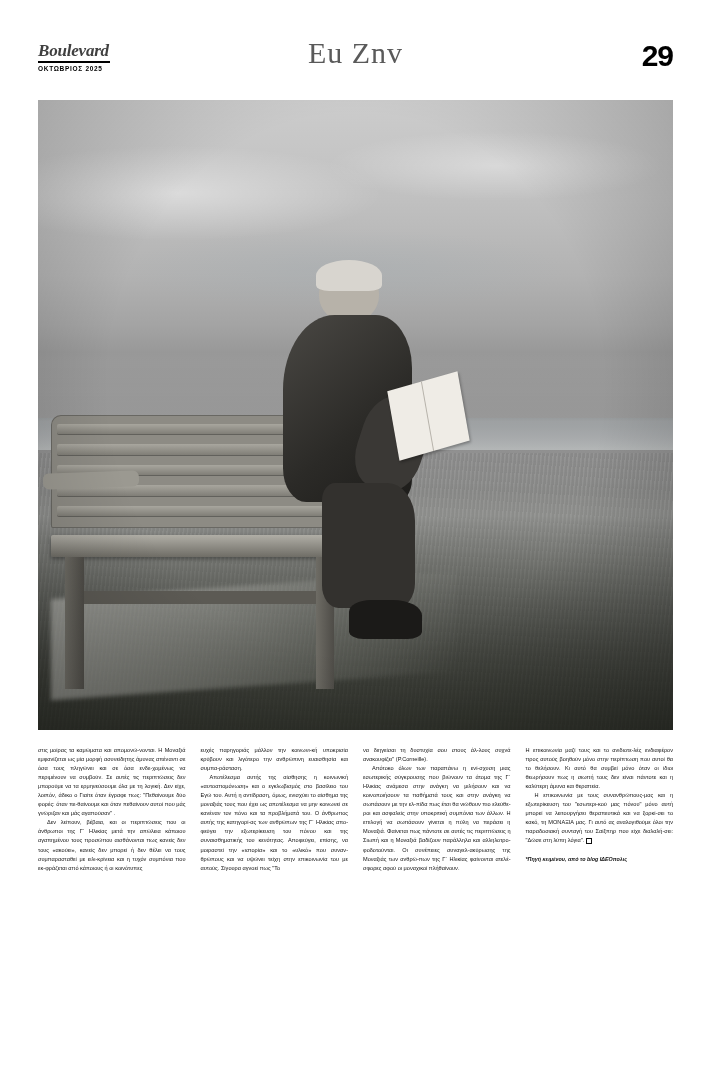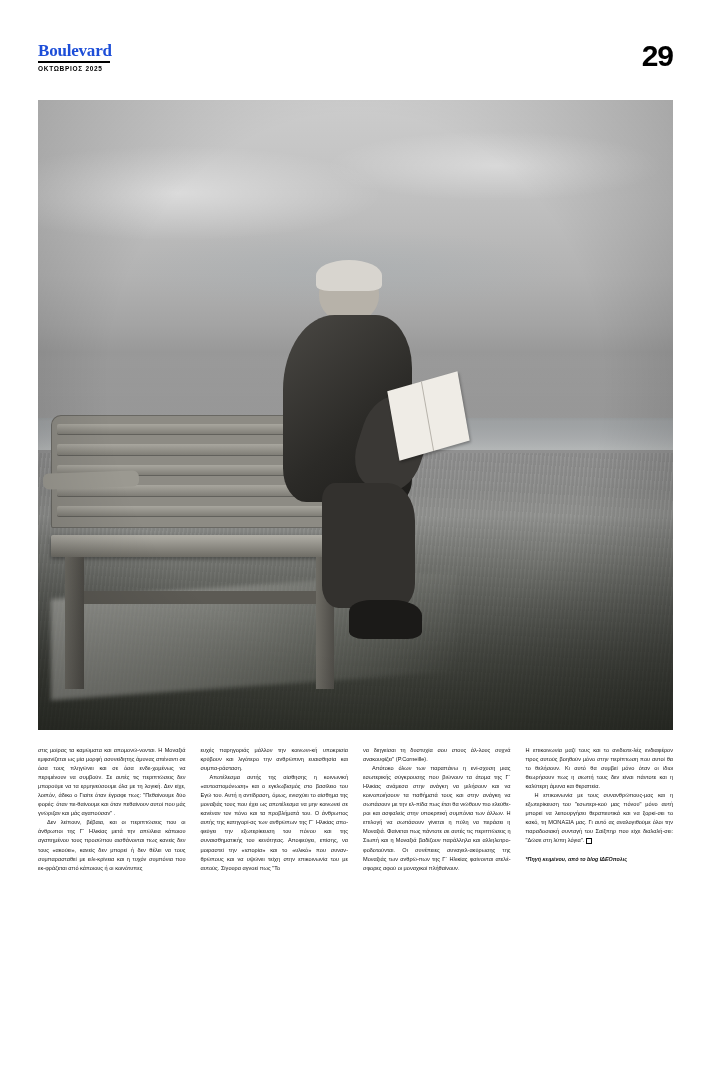--- a/index.html
+++ b/index.html
@@ -34,23 +34,24 @@
     box-sizing: border-box;
   }
   .masthead-left {
     display: flex;
     flex-direction: column;
     line-height: 1;
   }
   .brand {
     font-family: "Liberation Serif", serif;
     font-weight: bold;
+    font-style: italic;
     font-size: 17px;
     letter-spacing: -0.2px;
-    color: #1d4ed8;
+    color: #404040;
   }
   .brand-underline {
     width: 72px;
     height: 1.5px;
     background: #000;
     margin: 2px 0 3px 0;
   }
   .issue-date {
     font-family: "Liberation Sans", sans-serif;
     font-size: 6.5px;
@@ -345,20 +346,21 @@
 <body>
 
 <div class="page">
 
   <div class="masthead">
     <div class="masthead-left">
       <div class="brand">Boulevard</div>
       <div class="brand-underline"></div>
       <div class="issue-date">ΟΚΤΩΒΡΙΟΣ 2025</div>
     </div>
+    <div class="section-title">Eu Znv</div>
     <div class="page-number">29</div>
   </div>
 
   <div class="photo-wrap">
     <div class="photo"></div>
     <div class="photo-clouds"></div>
     <div class="photo-sea"></div>
     <div class="photo-haze"></div>
     <div class="photo-grass"></div>
     <div class="photo-path"></div>

